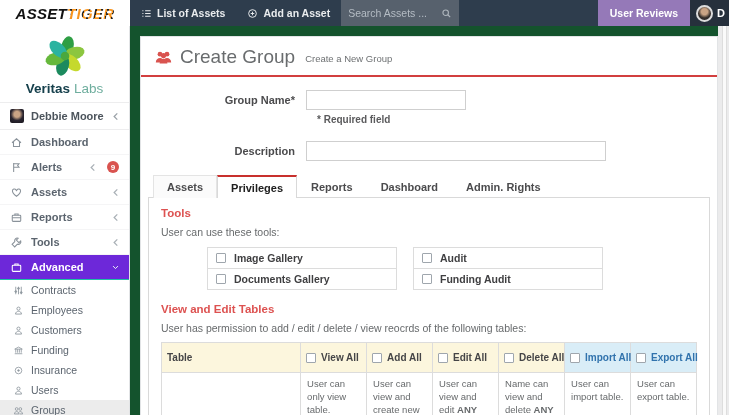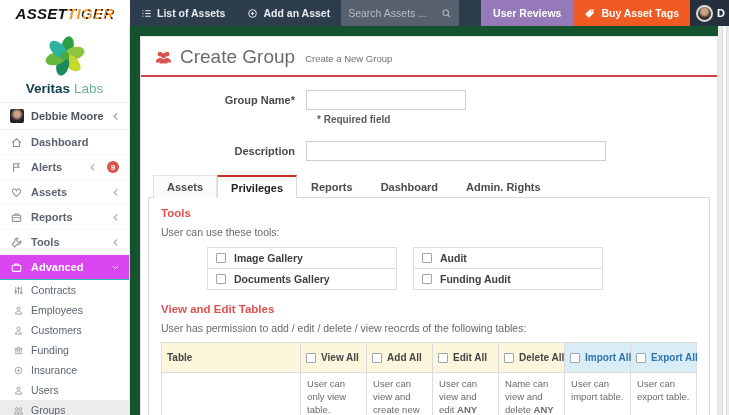--- a/index.html
+++ b/index.html
@@ -49,21 +49,21 @@
   .user-row { display:flex; align-items:center; gap:7px; padding:6px 10px; border-bottom:1px solid #ededee;
     font-size:11px; font-weight:bold; color:#4c545c; cursor:pointer; }
   .user-avatar { width:14px; height:14px; border-radius:2px; flex-shrink:0;
     background:radial-gradient(circle at 50% 38%, #c9a384 0 26%, #2b2630 55%, #17151c 100%); }
   .chev-right { margin-left:auto; color:#9aa1a7; display:flex; }
   .chev-right svg, .chev-down svg { width:7px; height:9px; }
   .menu { list-style:none; }
   .menu-item { display:flex; align-items:center; gap:8px; padding:5.5px 10px; font-size:11px;
     font-weight:bold; color:#5b646e; border-bottom:1px solid #f5f5f6; cursor:pointer; }
   .menu-item svg.mi { width:13px; height:13px; flex-shrink:0; color:#8a929a; }
-  .menu-item.active { background:#d946ef; color:#fff; border-color:#1fc0a7;text-align:right; }
+  .menu-item.active { background:#6d28d9; color:#fff; border-color:#1fc0a7;text-align:right; }
   .menu-item.active svg.mi { color:#fff; }
   .menu-item .chev-right { color:#a9b0b6; }
   .menu-item.active .chev-down { margin-left:auto; color:#eafaf6; display:flex; }
   .badge { background:#d9534f; color:#fff; width:12px; height:12px; border-radius:50%; font-size:8px;
     font-weight:bold; display:flex; align-items:center; justify-content:center; margin-left:3px; }
   .submenu { list-style:none; }
   .submenu-item { display:flex; align-items:center; gap:7px; padding:4px 8px 4px 13px;
     font-size:10.5px; color:#5b646e; cursor:pointer; }
   .submenu-item svg.mi { width:11px; height:11px; flex-shrink:0; color:#9099a0; }
   .submenu-item.active { background:#ececec; }
@@ -146,27 +146,20 @@
   <div class="search-box">
     <input type="text" placeholder="Search Assets ..." style="">
     <svg viewBox="0 0 16 16" fill="none" stroke="#aeb6bd" stroke-width="1.6">
         <circle cx="6.8" cy="6.8" r="4"></circle>
         <path d="M9.8 9.8 13.4 13.4"></path>
       </svg>
   </div>
   <div class="tb-spacer"></div>
   <div class="btn-reviews">
     <span>User Reviews</span>
-  </div>
-  <div class="btn-tags">
-    <svg viewBox="0 0 16 16" fill="#fff">
-        <path d="M8.6 2.2h4.8a.5.5 0 0 1 .5.5v4.8L7.6 13.8a.7.7 0 0 1-1 0L2.2 9.4a.7.7 0 0 1 0-1z"></path>
-        <circle cx="11.4" cy="4.7" r="1.1" fill="#f05a23"></circle>
-      </svg>
-    <span>Buy Asset Tags</span>
   </div>
   <div class="avatar-zone">
     <span class="avatar-circle"></span>
     <span>D</span>
   </div>
 </div>
 
 <div class="app">
 
   <div class="sidebar">

